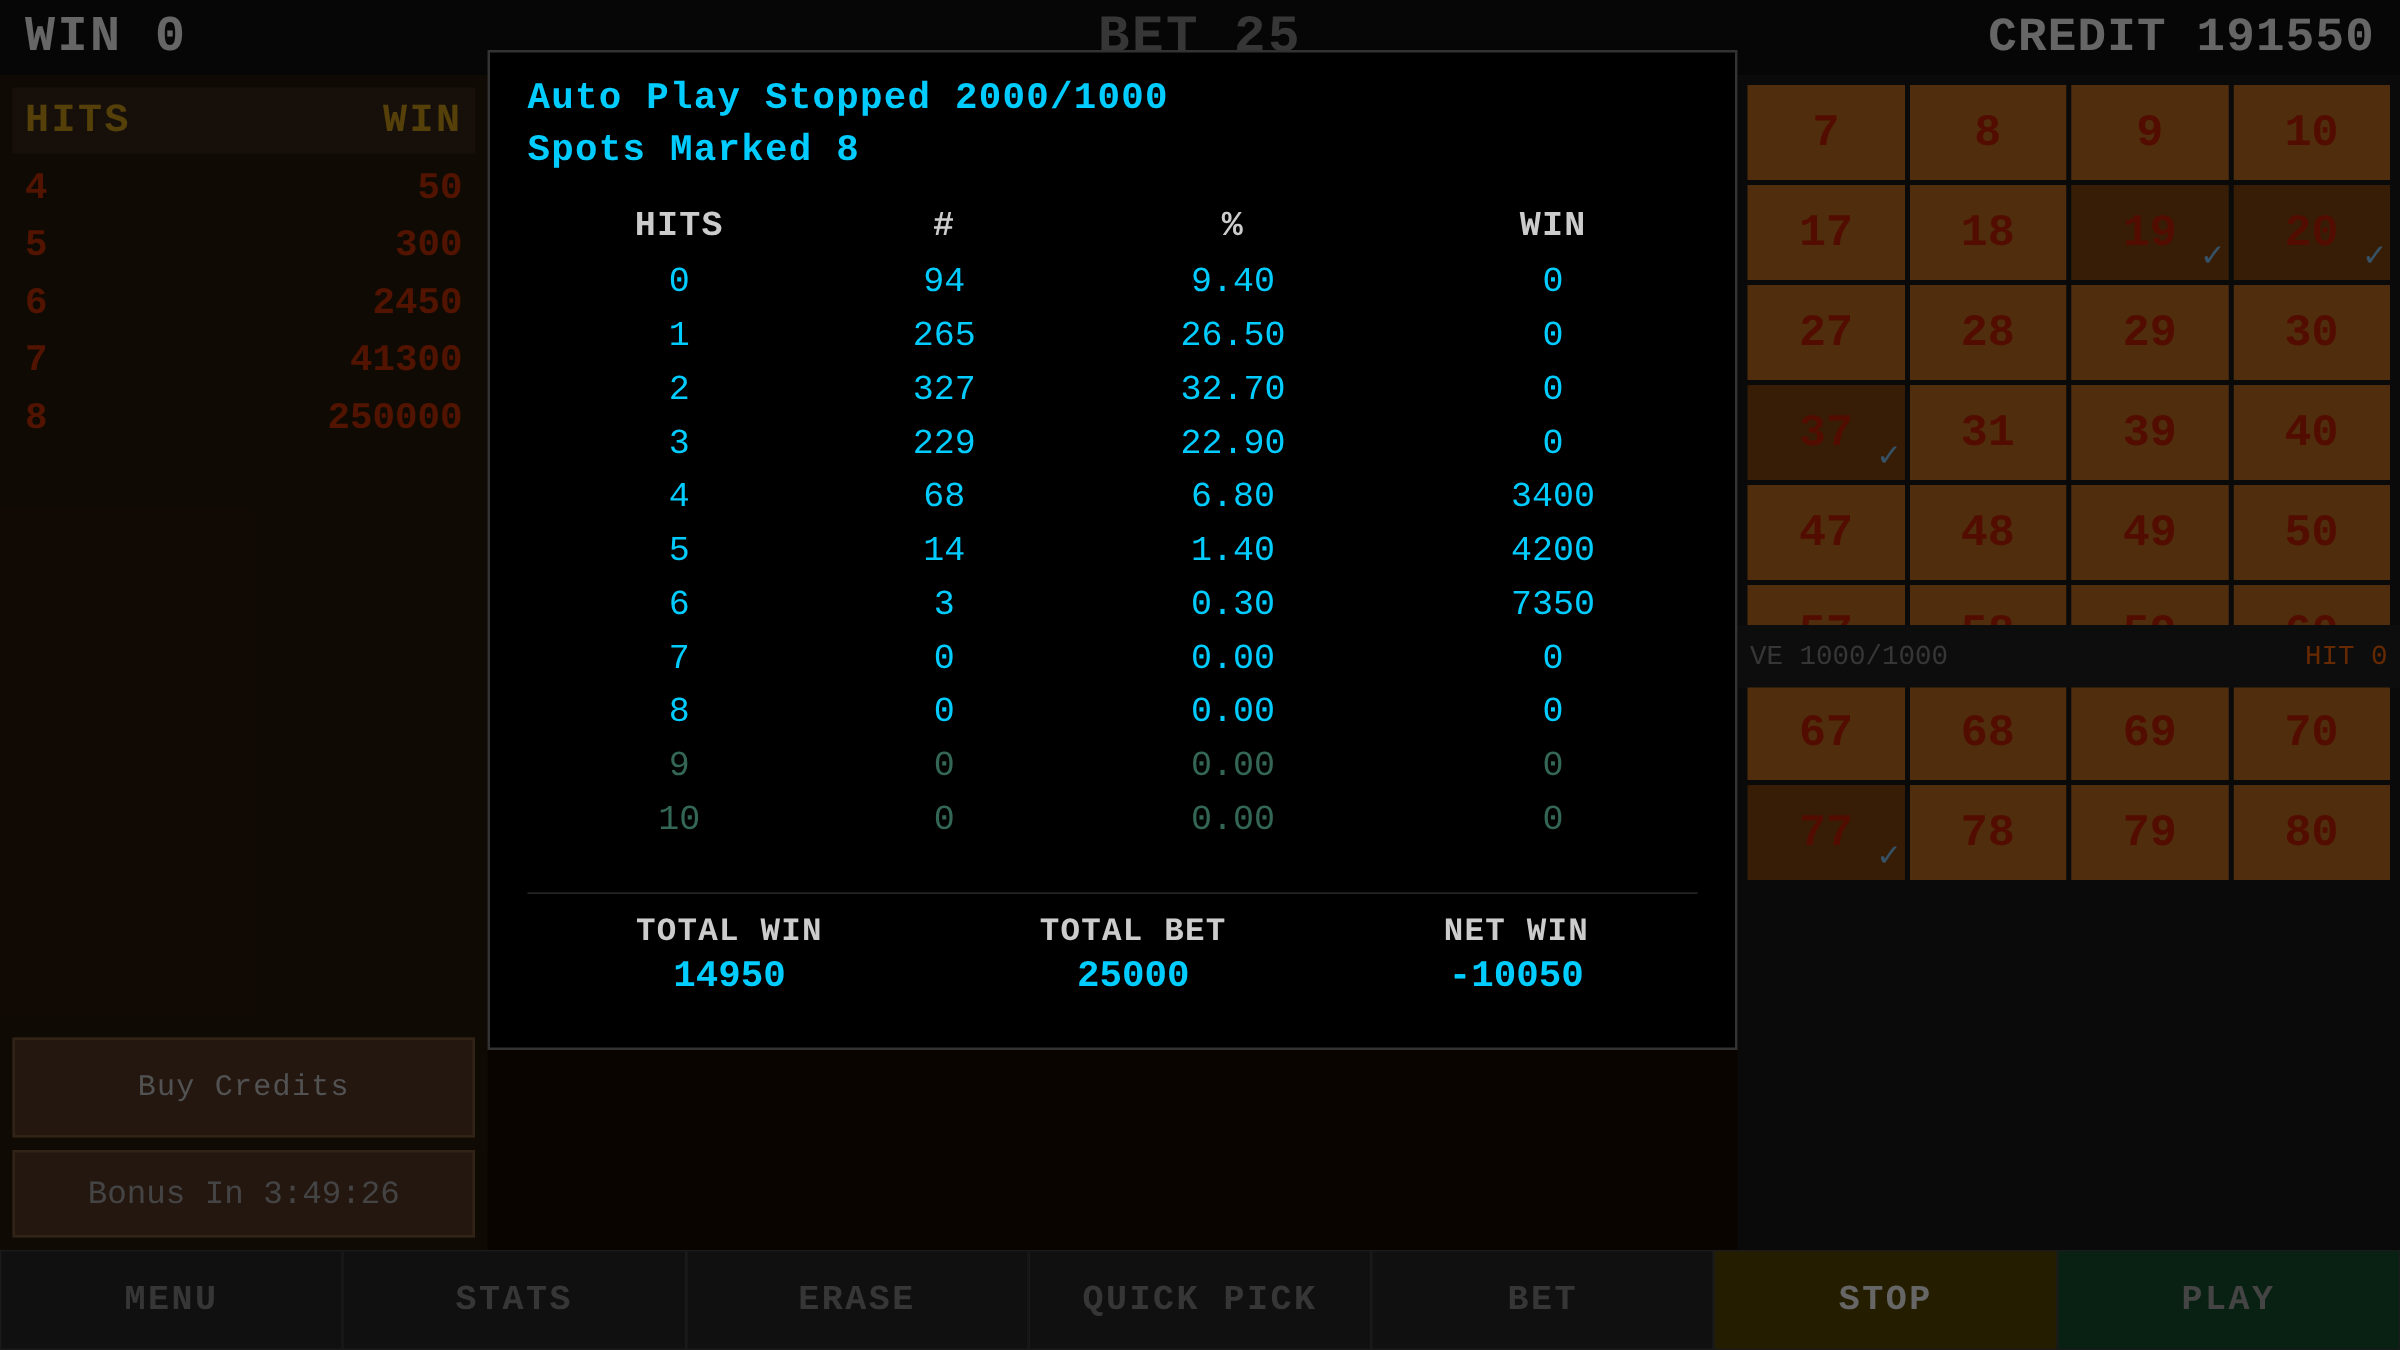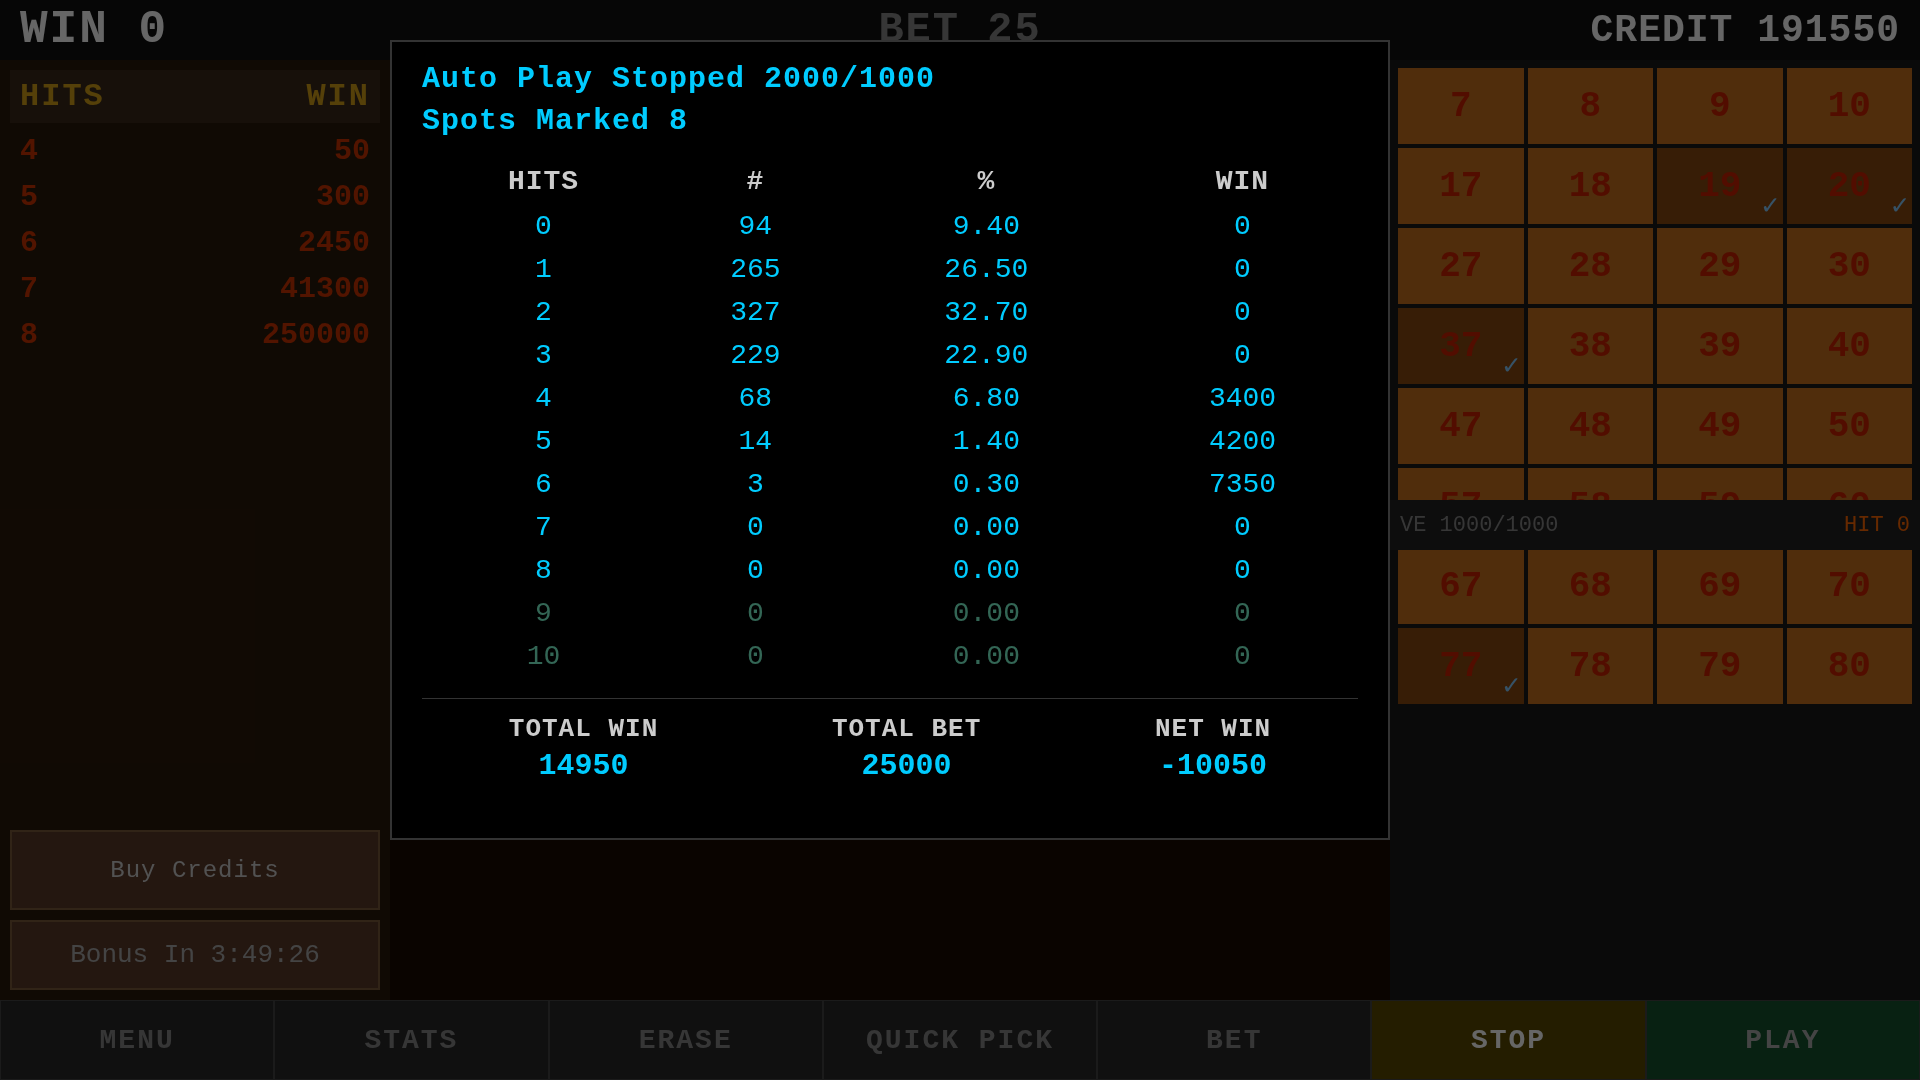--- a/index.html
+++ b/index.html
@@ -44,21 +44,21 @@
       left: 0; top: 0;
       width: 390px;
       height: 60px;
       background: #111;
       display: flex;
       align-items: center;
       padding-left: 20px;
     }
 
     .win-label {
-      font-size: 46px;
+      font-size: 40px;
       font-weight: bold;
       color: #fff;
       letter-spacing: 2px;
     }
 
     .bet-display {
       position: absolute;
       left: 50%;
       transform: translateX(-50%);
       top: 0;
@@ -347,21 +347,21 @@
 
     .stats-table .td-win {
       color: #00ccff;
     }
 
     .stats-table .td-dimmed {
       color: #336655;
     }
 
     .stats-footer {
-      margin-top: 20px;
+      margin-top: 36px;
       border-top: 1px solid #333;
       padding-top: 15px;
       display: flex;
       justify-content: space-around;
     }
 
     .footer-col {
       text-align: center;
     }
 
@@ -444,21 +444,21 @@
       <div class="keno-cell marked">10</div>
       <div class="keno-cell marked">17</div>
       <div class="keno-cell marked">18</div>
       <div class="keno-cell dark-bg">19<span class="check">✓</span></div>
       <div class="keno-cell dark-bg">20<span class="check">✓</span></div>
       <div class="keno-cell marked">27</div>
       <div class="keno-cell marked">28</div>
       <div class="keno-cell marked">29</div>
       <div class="keno-cell marked">30</div>
       <div class="keno-cell dark-bg">37<span class="check">✓</span></div>
-      <div class="keno-cell marked">38</div>
+      <div class="keno-cell marked">31</div>
       <div class="keno-cell marked">39</div>
       <div class="keno-cell marked">40</div>
       <div class="keno-cell marked">47</div>
       <div class="keno-cell marked">48</div>
       <div class="keno-cell marked">49</div>
       <div class="keno-cell marked">50</div>
       <div class="keno-cell marked">57</div>
       <div class="keno-cell marked">58</div>
       <div class="keno-cell marked">59</div>
       <div class="keno-cell marked">60</div>

